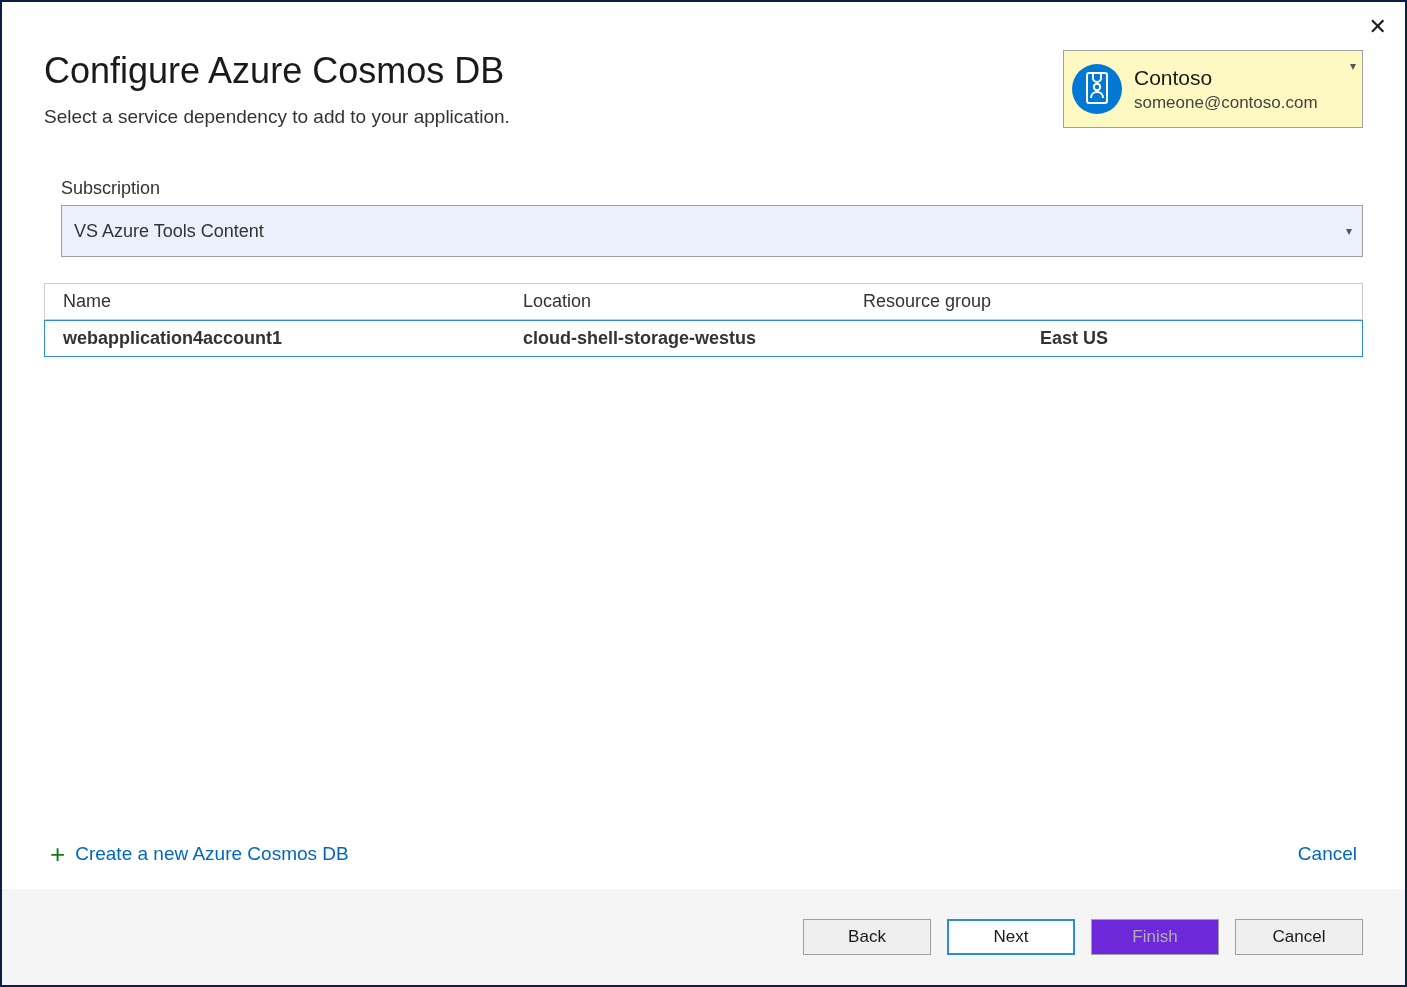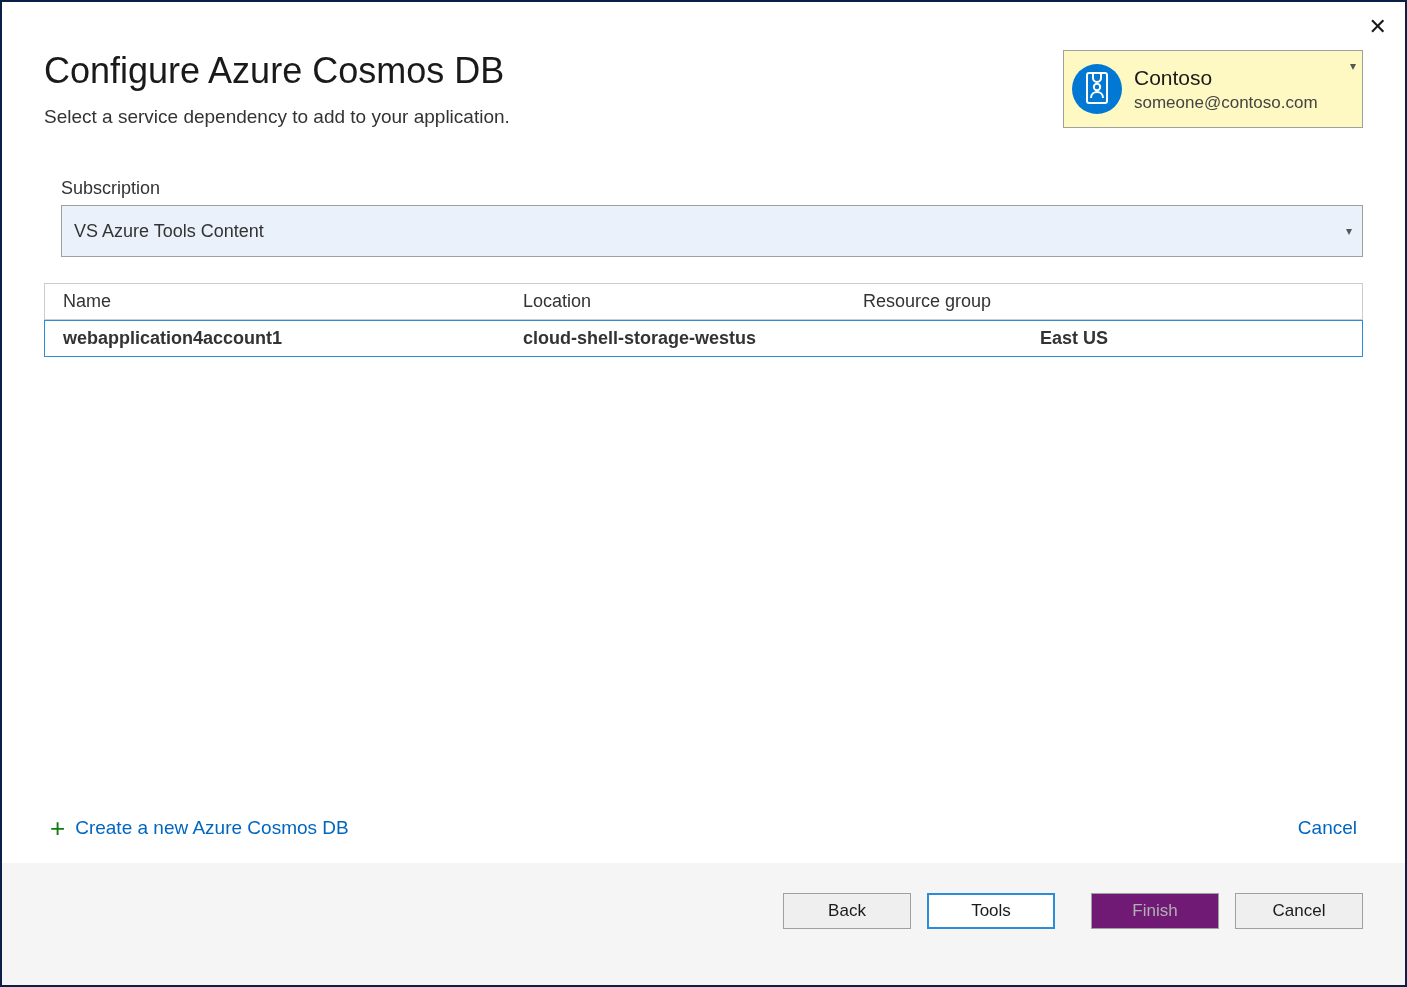--- a/index.html
+++ b/index.html
@@ -147,21 +147,21 @@
   .plus-icon {
     font-size: 26px;
     font-weight: 300;
     color: #107c10;
     line-height: 1;
   }
   .link-text { color: #0066c0; font-size: 19px; }
   .refresh-link { color: #0066c0; font-size: 19px; cursor: pointer; }
   .footer {
     background: #f5f5f5;
-    padding: 30px 42px 56px 42px;
+    padding: 30px 42px 30px 42px;
     display: flex;
     justify-content: flex-end;
     gap: 16px;
   }
   .btn {
     min-width: 128px;
     height: 36px;
     border: 1px solid #a0a0a0;
     background: #efefef;
     font-size: 17px;
@@ -170,23 +170,22 @@
     display: flex;
     align-items: center;
     justify-content: center;
   }
   .btn.primary {
     border: 2px solid #2d8cd6;
     background: #fff;
   }
   .btn.disabled {
     color: #b0b0b0;
-    background: #701a75;
+    background: #6d28d9;
     cursor: default;
-    margin-left: 20px;
   }
 </style>
 </head>
 <body>
 
 <div class="window">
 
   <div class="close-btn">
     <span>✕</span>
   </div>
@@ -242,18 +241,18 @@
         <span class="plus-icon">+</span>
         <span class="link-text">Create a new Azure Cosmos DB</span>
       </div>
       <div class="refresh-link">Cancel</div>
     </div>
 
   </div>
 
   <div class="footer">
     <div class="btn">Back</div>
-    <div class="btn primary">Tools</div>
+    <div class="btn primary">Next</div>
     <div class="btn disabled">Finish</div>
     <div class="btn">Cancel</div>
   </div>
 
 </div>
 
 </body></html>

